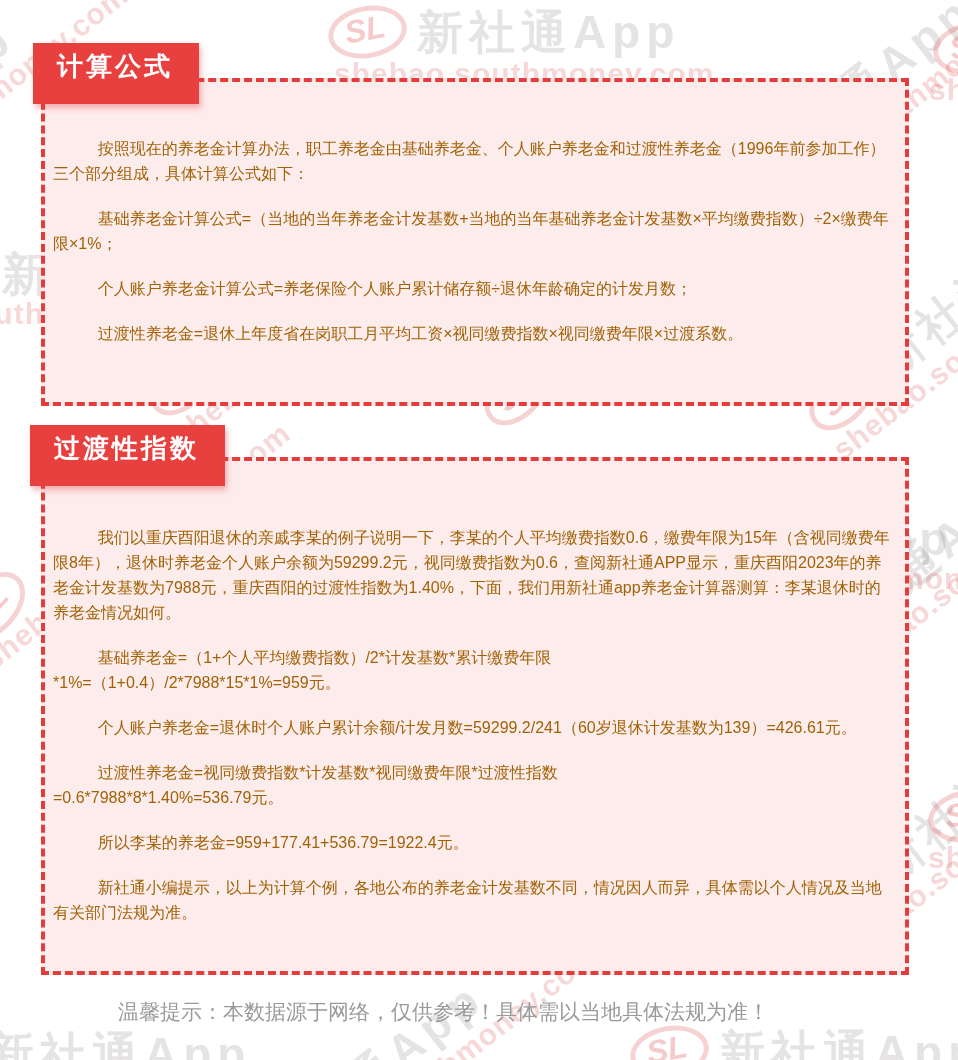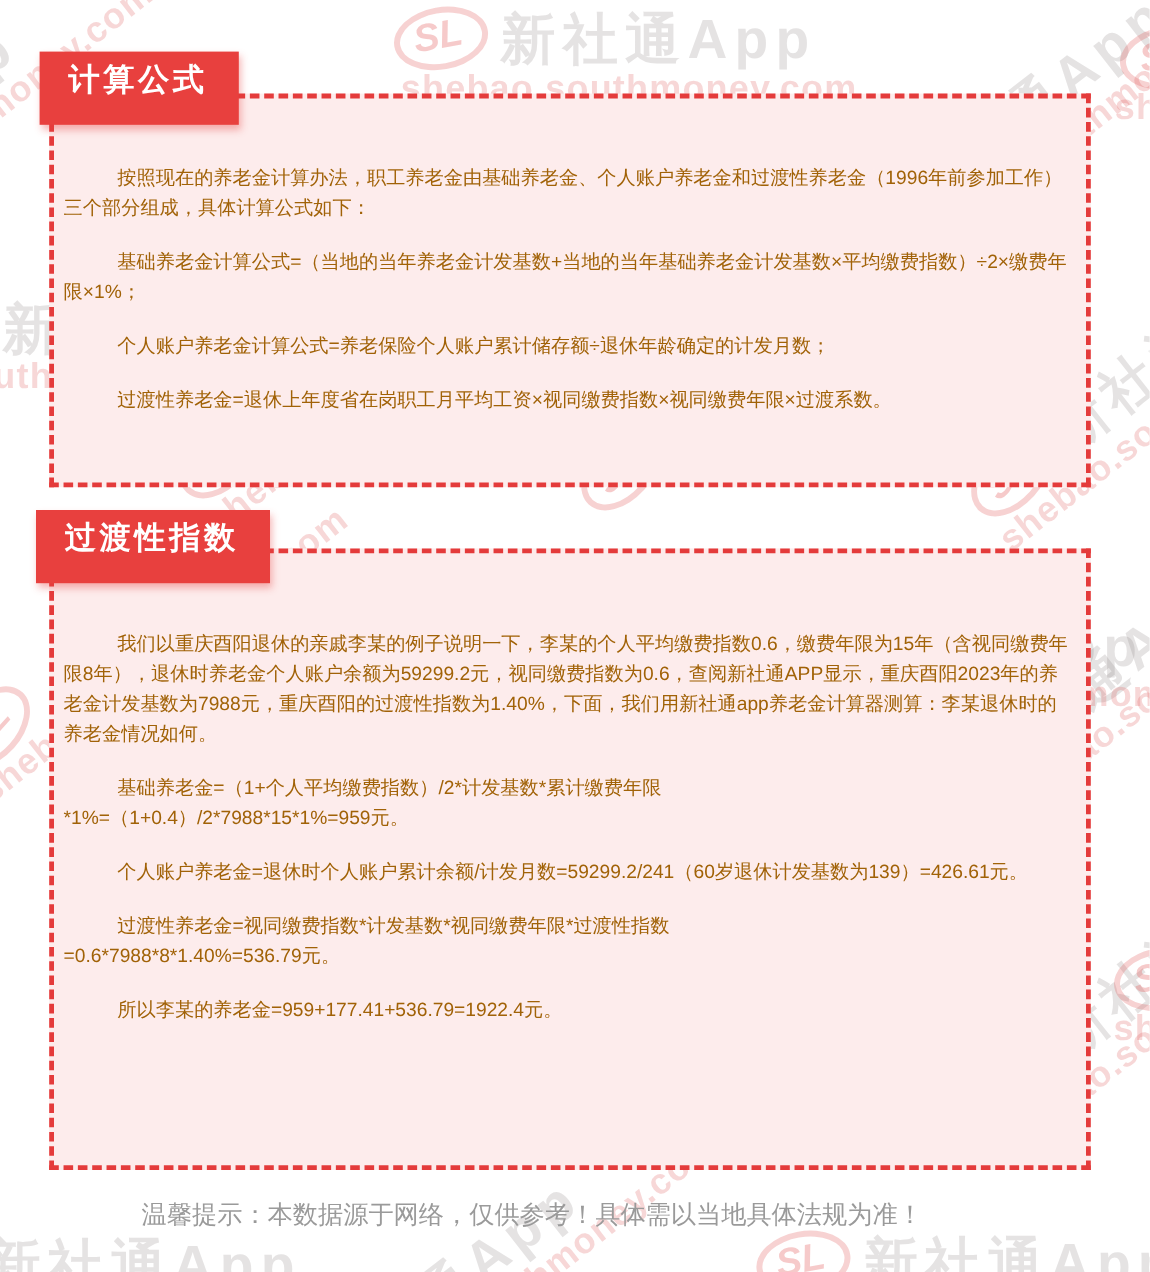--- a/index.html
+++ b/index.html
@@ -168,15 +168,16 @@
 <div class="section-badge" id="badge-example">过渡性指数</div>
 
 <div class="dash-box" id="box-example">
   <p>我们以重庆酉阳退休的亲戚李某的例子说明一下，李某的个人平均缴费指数0.6，缴费年限为15年（含视同缴费年限8年），退休时养老金个人账户余额为59299.2元，视同缴费指数为0.6，查阅新社通APP显示，重庆酉阳2023年的养老金计发基数为7988元，重庆酉阳的过渡性指数为1.40%，下面，我们用新社通app养老金计算器测算：李某退休时的养老金情况如何。</p>
   <p>基础养老金=（1+个人平均缴费指数）/2*计发基数*累计缴费年限
 *1%=（1+0.4）/2*7988*15*1%=959元。</p>
   <p>个人账户养老金=退休时个人账户累计余额/计发月数=59299.2/241（60岁退休计发基数为139）=426.61元。</p>
   <p>过渡性养老金=视同缴费指数*计发基数*视同缴费年限*过渡性指数
 =0.6*7988*8*1.40%=536.79元。</p>
   <p>所以李某的养老金=959+177.41+536.79=1922.4元。</p>
+  <p>新社通小编提示，以上为计算个例，各地公布的养老金计发基数不同，情况因人而异，具体需以个人情况及当地有关部门法规为准。</p>
 </div>
 
 <div class="footer-note">温馨提示：本数据源于网络，仅供参考！具体需以当地具体法规为准！</div>
 
 </body></html>

